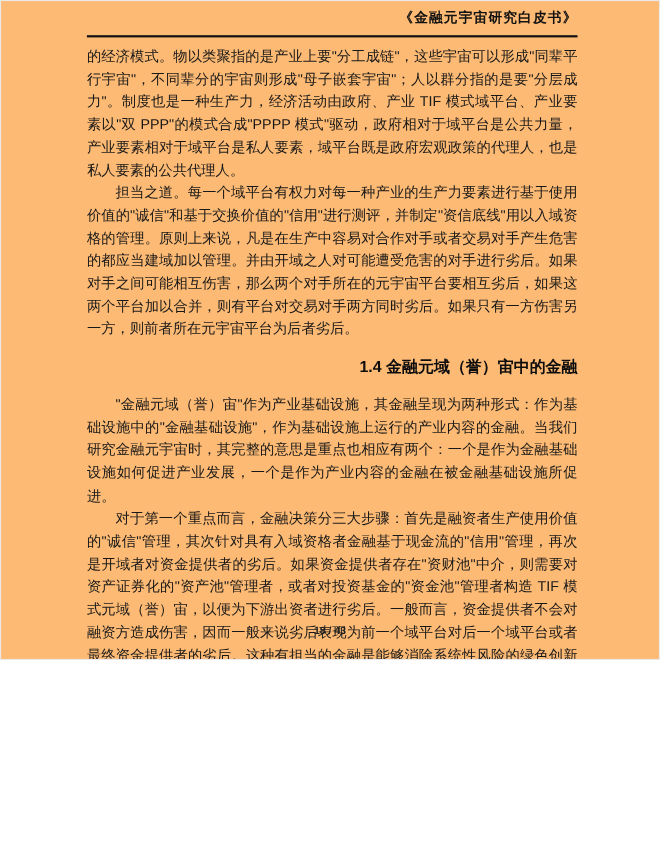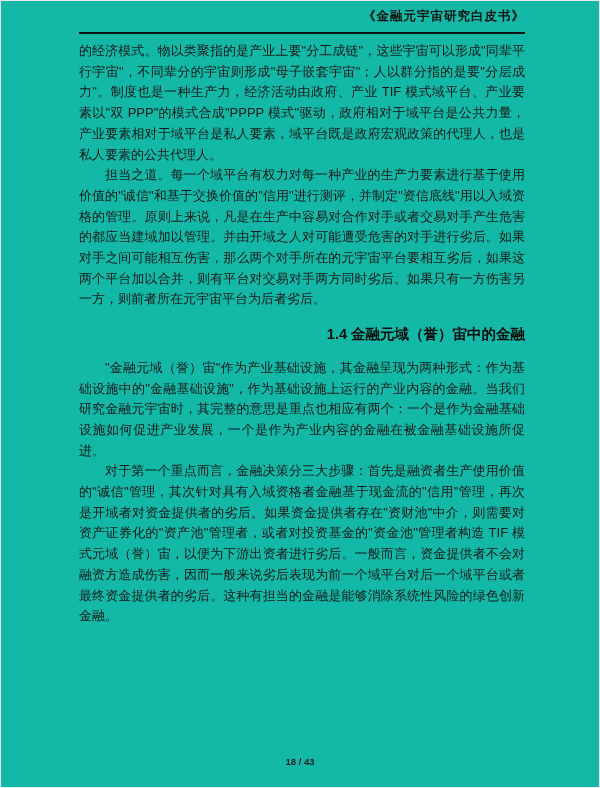--- a/index.html
+++ b/index.html
@@ -3,23 +3,23 @@
 <meta charset="utf-8">
 <style>
   html, body {
     margin: 0;
     padding: 0;
     background: #ffffff;
   }
   .page {
     position: relative;
     width: 600px;
-    height: 788px;
+    height: 600px;
     box-sizing: border-box;
-    background: #14b8a6;
+    background: #fdba74;
     padding: 4px 74px 16px 78px;
     font-family: "Liberation Sans", "DejaVu Sans", sans-serif;
     color: #181818;
     overflow: hidden;
     border: 1px solid #e8e8e8;
   }
   .header-title {
     text-align: right;
     font-family: "Liberation Serif", "DejaVu Serif", serif;
     font-size: 12.5px;

